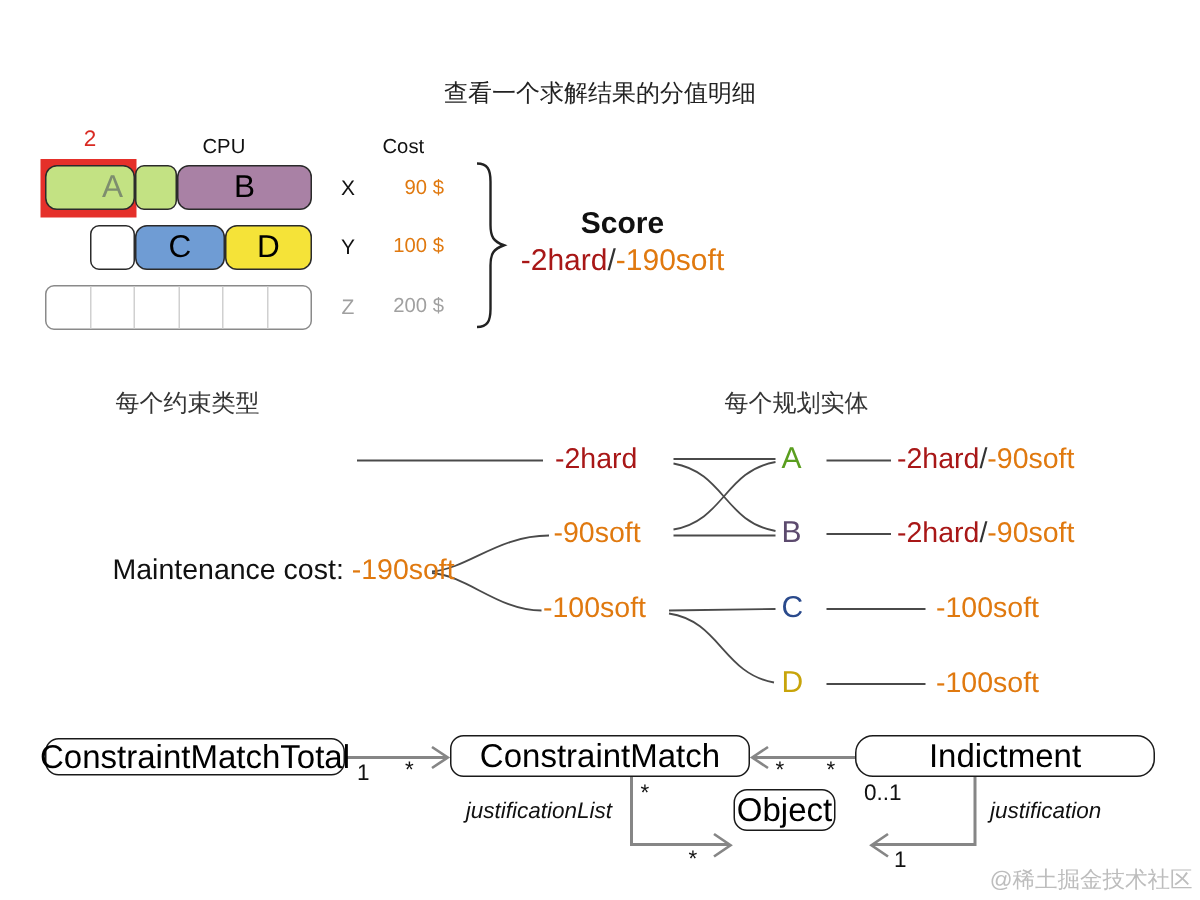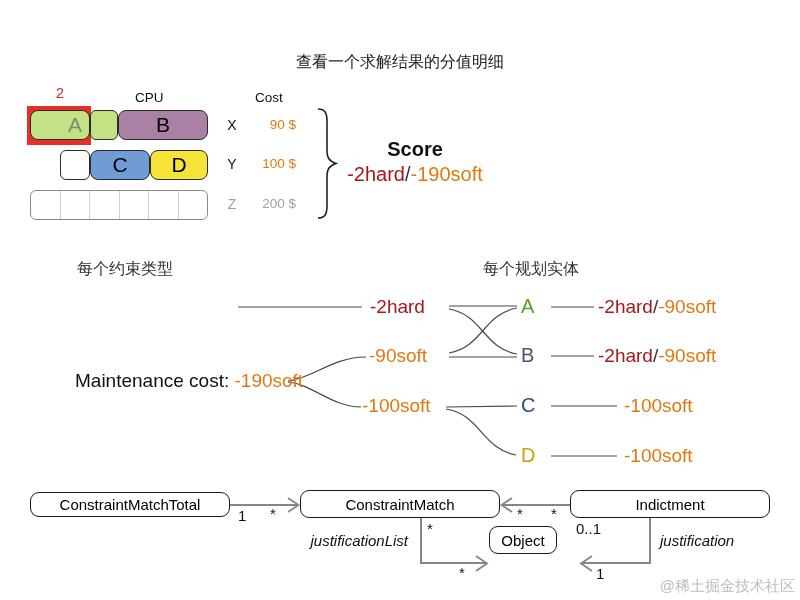--- a/index.html
+++ b/index.html
@@ -41,21 +41,21 @@
   .score-val{left:335px;top:163px;width:160px;text-align:center;font-size:20px;}
 
   
   .sec-hdr{font-size:16px;color:#333;}
   .bdrow{font-size:19px;white-space:nowrap;}
   .entity{font-size:20px;}
   .ent-a{color:#5a9e1f;} .ent-b{color:#5c4a6e;} .ent-c{color:#2a4a8c;} .ent-d{color:#c8a40a;}
 
   
   .uml-box{position:absolute;box-sizing:border-box;background:#fff;border:1.6px solid #1a1a1a;border-radius:9px;
-           display:flex;align-items:center;justify-content:center;font-size:15px;color:#000;}
+           display:flex;align-items:center;justify-content:center;font-size:22px;color:#000;}
   .card{font-size:15px;color:#111;}
   .rolelbl{font-size:15px;font-style:italic;color:#111;}
 
   .watermark{left:595px;top:577px;width:200px;text-align:right;font-size:15px;color:#bdbdbd;}
 </style>
 </head>
 <body>
 
 <div id="canvas">
 
@@ -147,21 +147,21 @@
     <span class="hard">-2hard</span><span class="slash">/</span><span class="orange">-90soft</span>
   </div>
   <div class="abs bdrow" style="left:598px;top:345px;">
     <span class="hard">-2hard</span><span class="slash">/</span><span class="orange">-90soft</span>
   </div>
   <div class="abs bdrow orange" style="left:624px;top:395px;">-100soft</div>
   <div class="abs bdrow orange" style="left:624px;top:445px;">-100soft</div>
 
   <div class="uml-box" style="left:30px;top:492px;width:200px;height:25px;">ConstraintMatchTotal</div>
   <div class="uml-box" style="left:300px;top:490px;width:200px;height:28px;">ConstraintMatch</div>
-  <div class="uml-box" style="left:570px;top:490px;width:200px;height:28px;">Indictment</div>
+  <div class="uml-box" style="left:570px;top:490px;width:200px;height:28px;border-radius:12px;">Indictment</div>
   <div class="uml-box" style="left:489px;top:526px;width:68px;height:28px;">Object</div>
 
   <div class="abs card" style="left:238px;top:507px;">1</div>
   <div class="abs card" style="left:270px;top:505px;">*</div>
   <div class="abs card" style="left:517px;top:505px;">*</div>
   <div class="abs card" style="left:551px;top:505px;">*</div>
   <div class="abs card" style="left:427px;top:520px;">*</div>
   <div class="abs card" style="left:459px;top:564px;">*</div>
   <div class="abs card" style="left:576px;top:520px;">0..1</div>
   <div class="abs card" style="left:596px;top:565px;">1</div>

